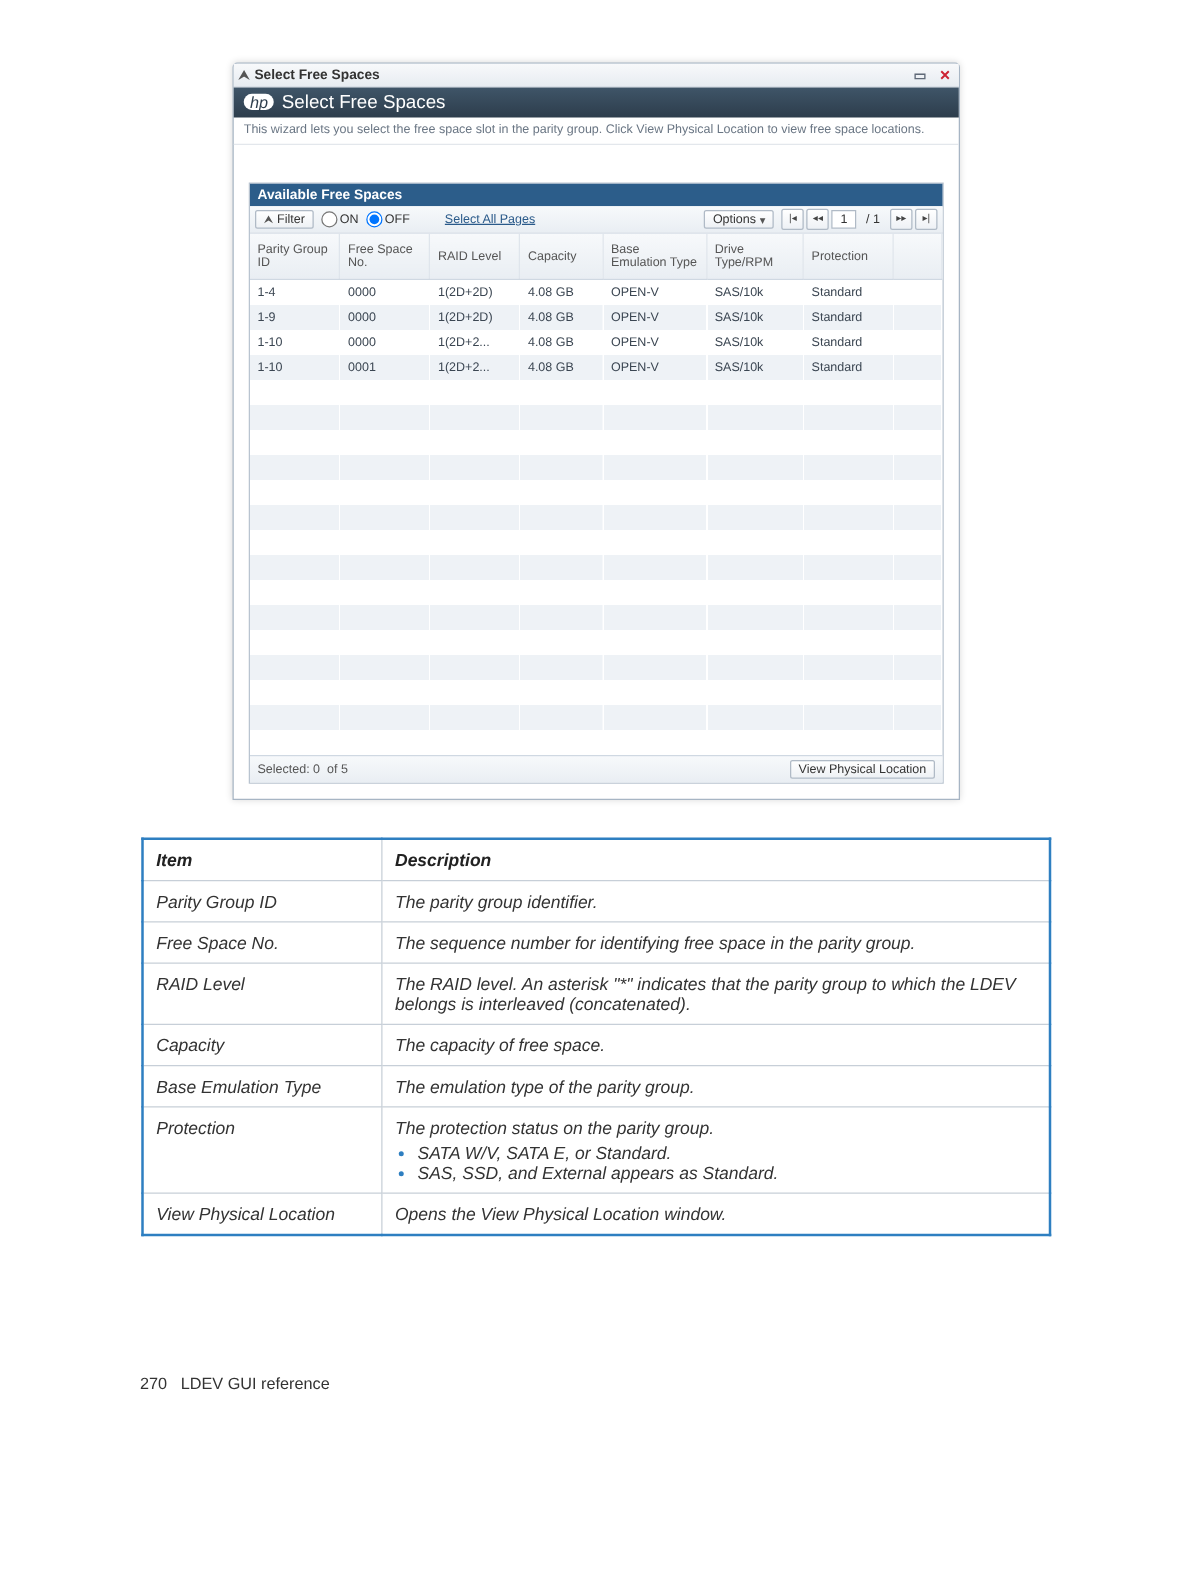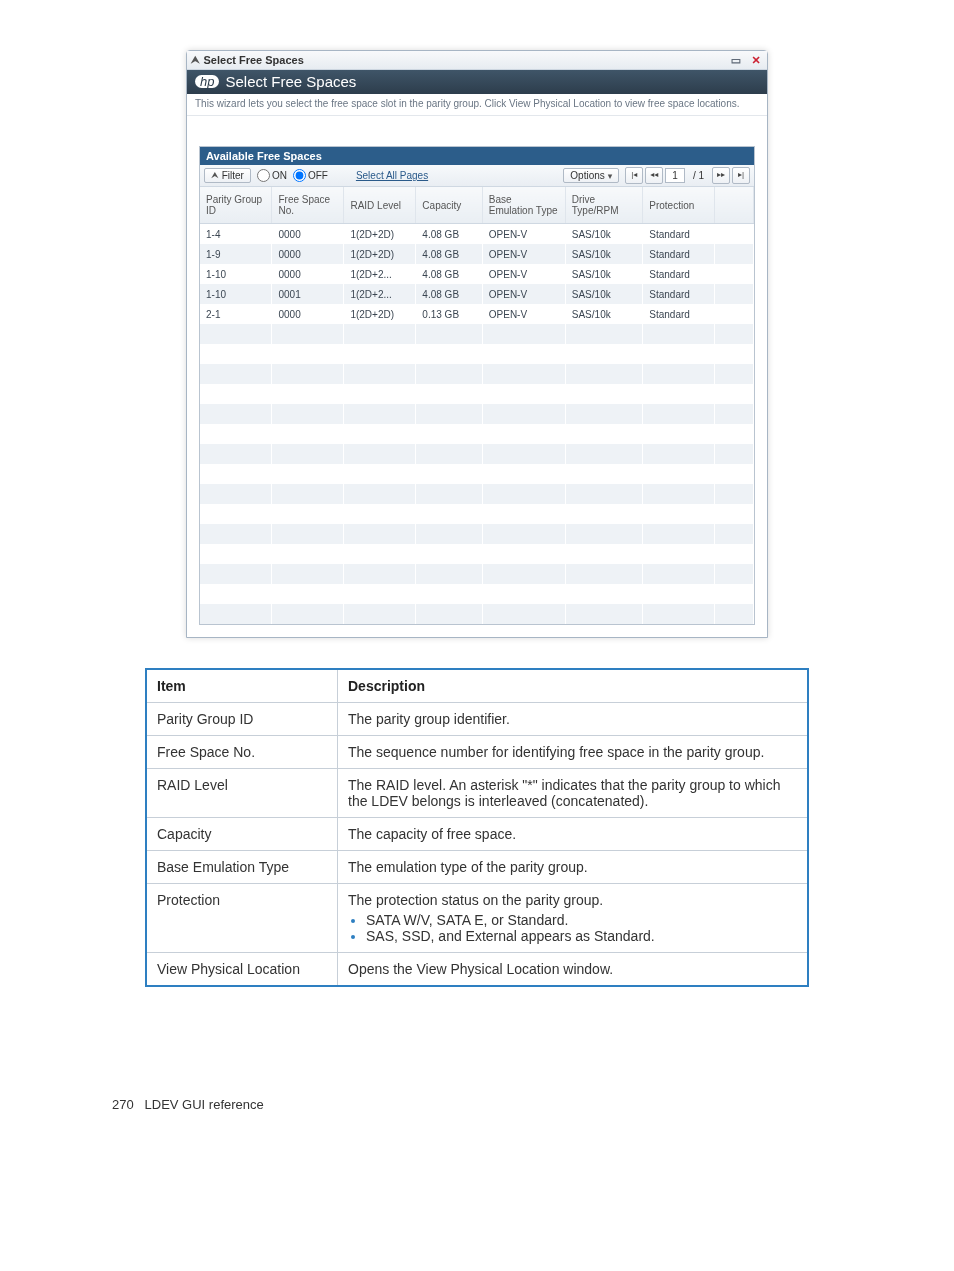--- a/index.html
+++ b/index.html
@@ -164,25 +164,26 @@
     border-top:1px solid #cfd8e2;
     padding:3px 6px;font-size:10px;color:#555;
   }
   .panel-footer .spacer{flex:1;}
   .dlg-footer {
     display:flex;justify-content:flex-end;gap:8px;
     padding:12px 4px 2px 4px;
   }
   
   .desc-table {
-    width: 664px;
+    width: 728px;
     margin: 30px auto 0 auto;
     border:2px solid #2e7fc1;
     border-collapse:collapse;
     font-size:14px;
+    font-style:italic;
   }
   .desc-table th, .desc-table td {
     border:1px solid #c7cfd8;
     padding:8px 10px;
     text-align:left;
     vertical-align:top;
   }
   .desc-table th {
     background:#fff;
     font-weight:bold;
@@ -312,30 +313,20 @@
                 <td>1-10</td>
                 <td>0001</td>
                 <td>1(2D+2...</td>
                 <td>4.08 GB</td>
                 <td>OPEN-V</td>
                 <td>SAS/10k</td>
                 <td>Standard</td>
                 <td></td>
               </tr>
               <tr>
-                <td>2-1</td>
-                <td>0000</td>
-                <td>1(2D+2D)</td>
-                <td>0.13 GB</td>
-                <td>OPEN-V</td>
-                <td>SAS/10k</td>
-                <td>Standard</td>
-                <td></td>
-              </tr>
-              <tr>
                 <td></td>
                 <td></td>
                 <td></td>
                 <td></td>
                 <td></td>
                 <td></td>
                 <td></td>
                 <td></td>
               </tr>
               <tr>
@@ -474,20 +465,28 @@
                 <td></td>
                 <td></td>
                 <td></td>
                 <td></td>
                 <td></td>
                 <td></td>
               </tr>
             </tbody>
         </table>
 
+        <div class="panel-footer">
+          <span>Selected:</span>&nbsp;
+          <span>0</span>&nbsp;&nbsp;
+          <span>of</span>&nbsp;
+          <span>5</span>
+          <span class="spacer"></span>
+          <span class="btn">View Physical Location</span>
+        </div>
       </div>
 
     </div>
   </div>
 
   <table class="desc-table">
     <thead>
       <tr>
         <th style="width:170px">Item</th>
         <th>Description</th>

